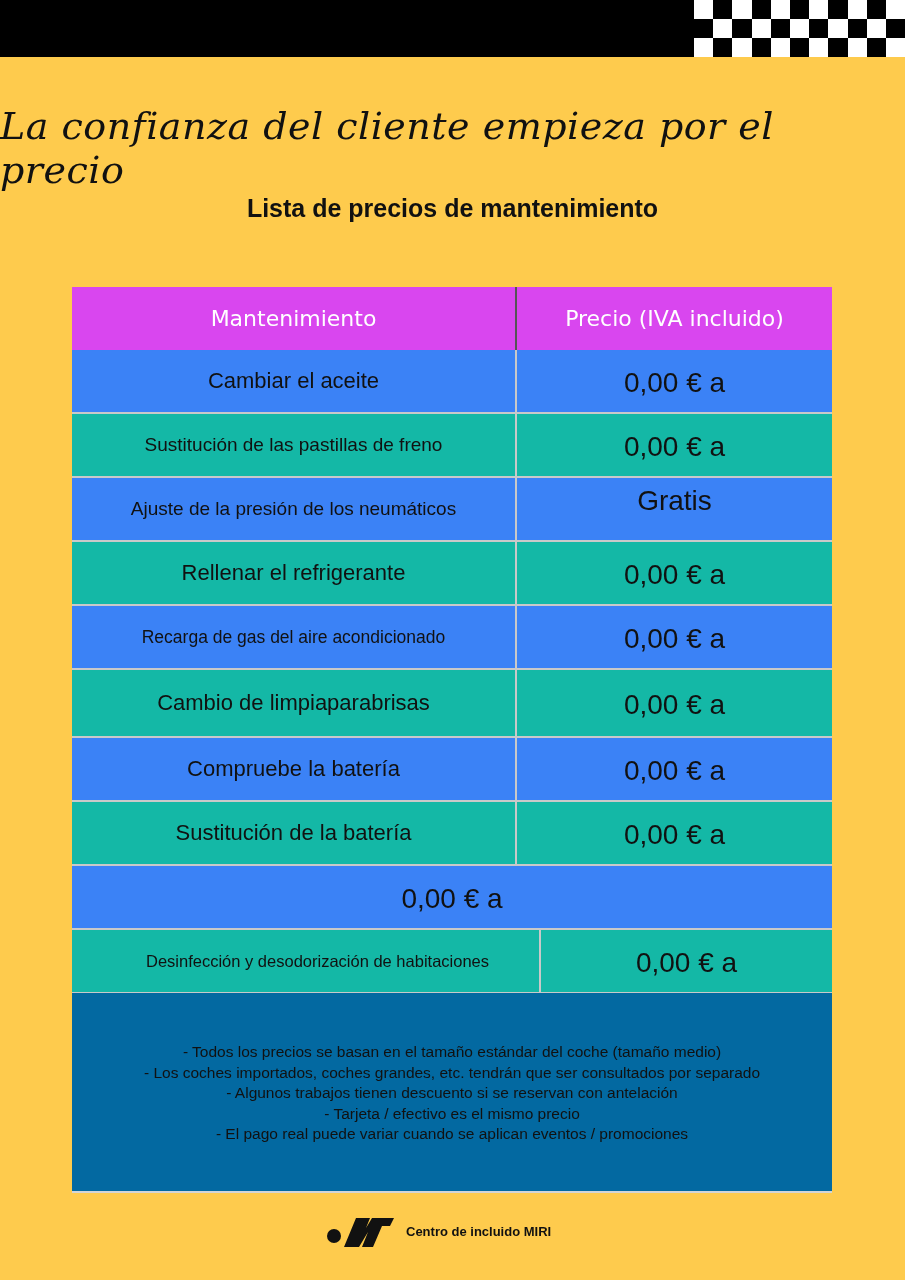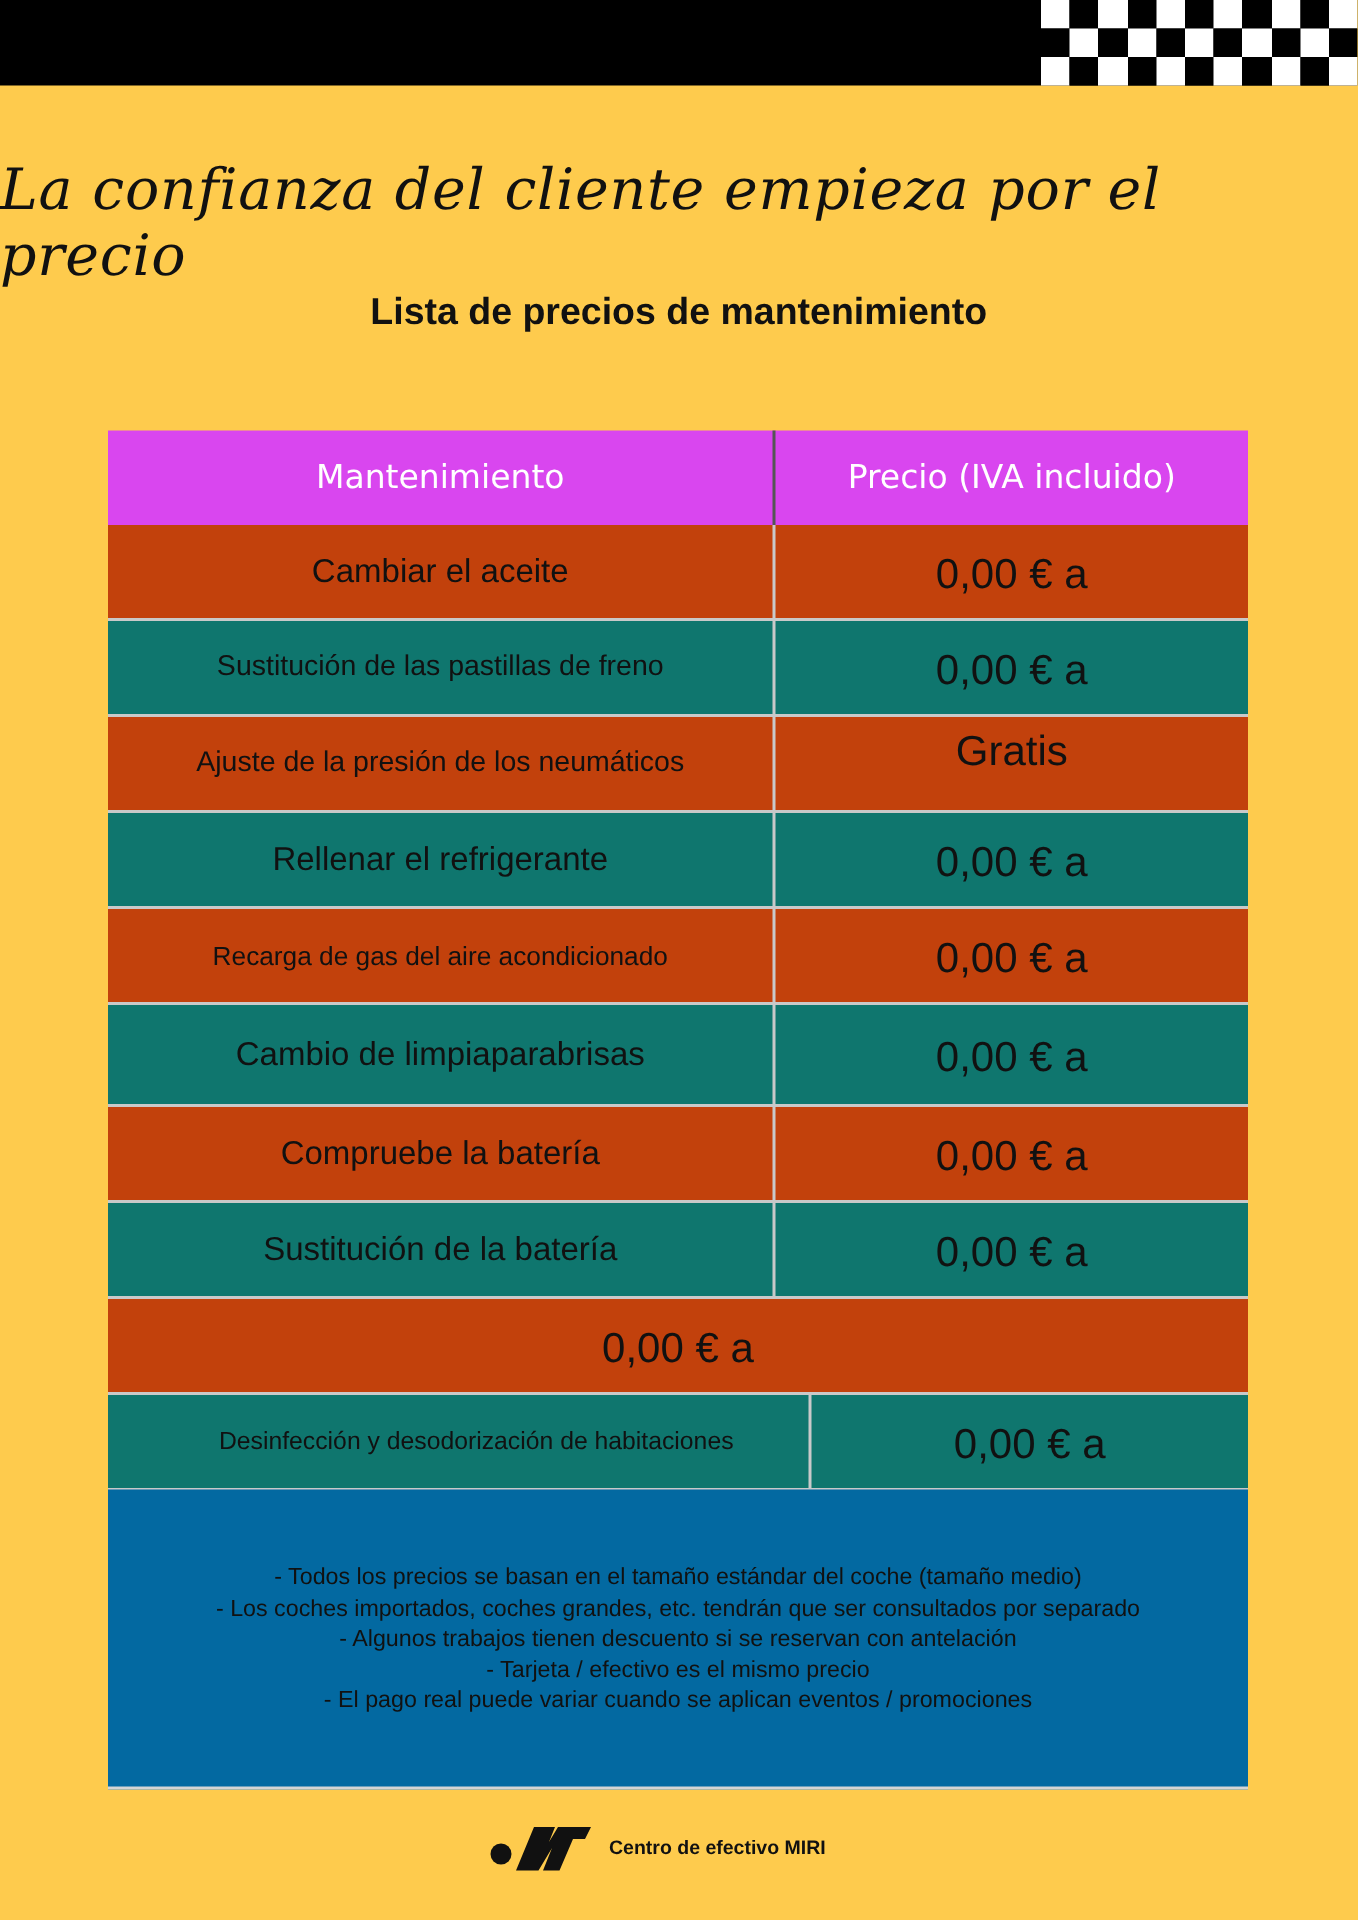--- a/index.html
+++ b/index.html
@@ -27,22 +27,22 @@
   }
 
   .table { position:absolute; left:72px; top:287px; width:760px; }
   .row { display:flex; border-bottom:2px solid #c9c9c9; }
   .row .c1 { width:443px; border-right:2px solid #c9c9c9; display:flex; align-items:center; justify-content:center; text-align:center; }
   .row .c2 { flex:1; display:flex; align-items:center; justify-content:center; }
   .head { background:#d946ef; color:#fff; height:63px; border-bottom:none; }
   .head .c1 { border-right:2px solid #555; font-size:22px; }
   .head .c2 { font-size:22px; }
   .body-row { height:62px; }
-  .body-row.white { background:#c2410c; }
-  .body-row.grey { background:#0f766e; }
+  .body-row.white { background:#3b82f6; }
+  .body-row.grey { background:#14b8a6; }
   .body-row .c1 { font-size:22px; font-family:"Liberation Sans", sans-serif; }
   .body-row .c2 { font-size:28px; font-family:"Liberation Sans", sans-serif; padding-top:4px; }
   .body-row .c1.small { font-size:19px; }
   .body-row .c1.xsmall { font-size:17.5px; }
 
   .notes { position:absolute; left:72px; top:993px; width:760px; height:198px; background:#0369a1;
     border-bottom:2px solid #d5d5d5; }
   .notes ul { list-style:none; margin:0; padding:0; position:absolute; top:49px; left:0; width:760px; text-align:center; }
   .notes li { font-family:"Liberation Sans", sans-serif; font-size:15.5px; line-height:20.5px; color:#111; }
 
@@ -147,14 +147,14 @@
     <li>- Tarjeta / efectivo es el mismo precio</li>
     <li>- El pago real puede variar cuando se aplican eventos / promociones</li>
   </ul>
 </div>
 
 <div class="footer">
   <svg class="logo" viewBox="0 0 70 34">
     <circle cx="8" cy="22" r="7" fill="#111"></circle>
     <path d="M18 33 L30 4 L44 4 L40 14 L46 4 L68 4 L64 12 L56 12 L47 33 L36 33 L42 18 L33 33 Z" fill="#111"></path>
   </svg>
-  <span class="brand">Centro de efectivo MIRI</span>
+  <span class="brand">Centro de incluido MIRI</span>
 </div>
 
 </body></html>

